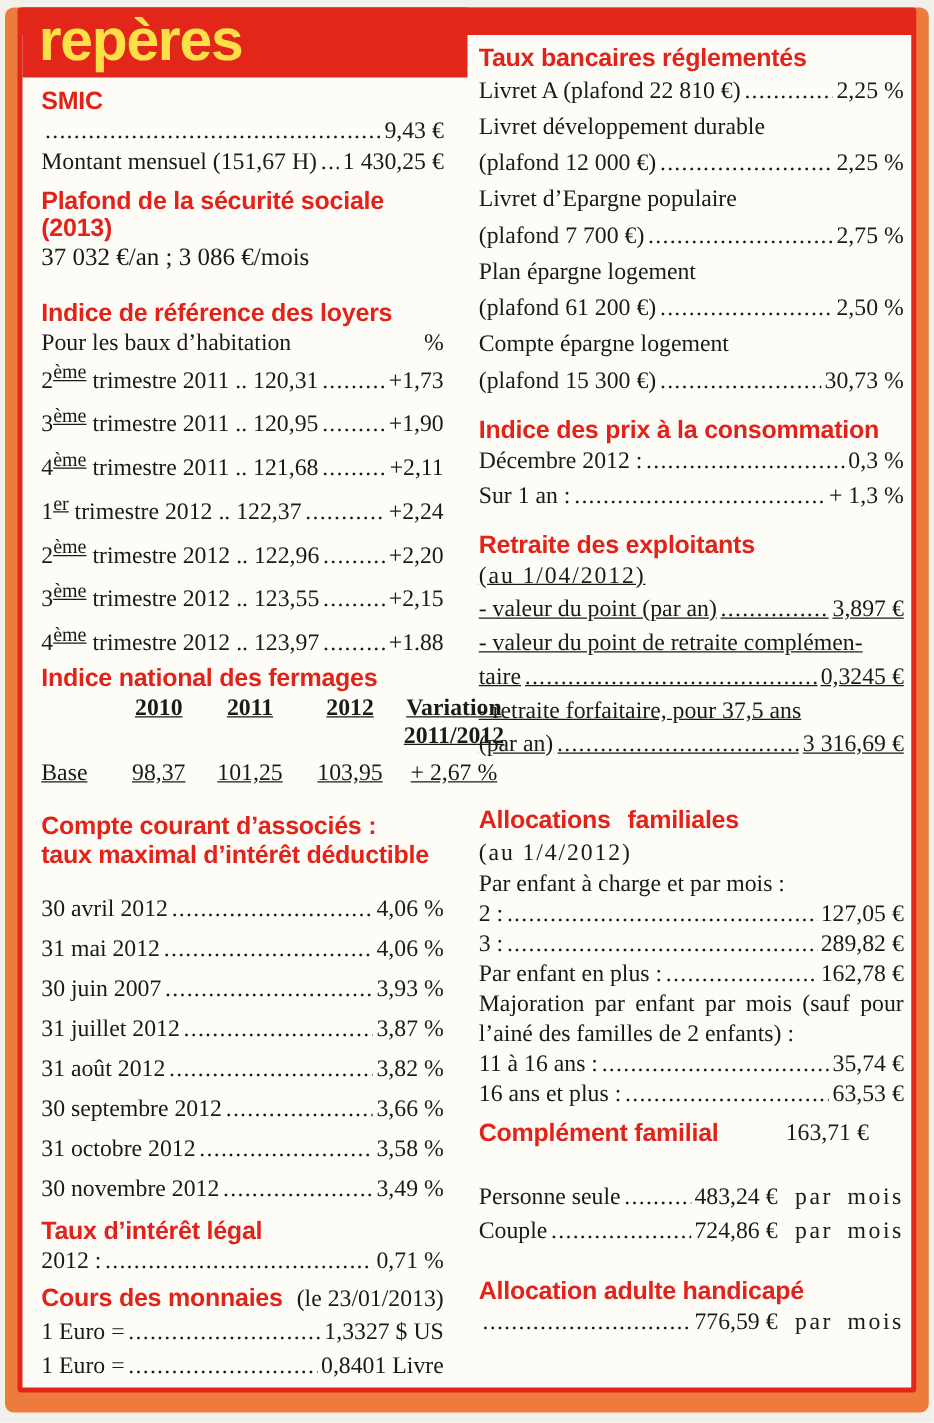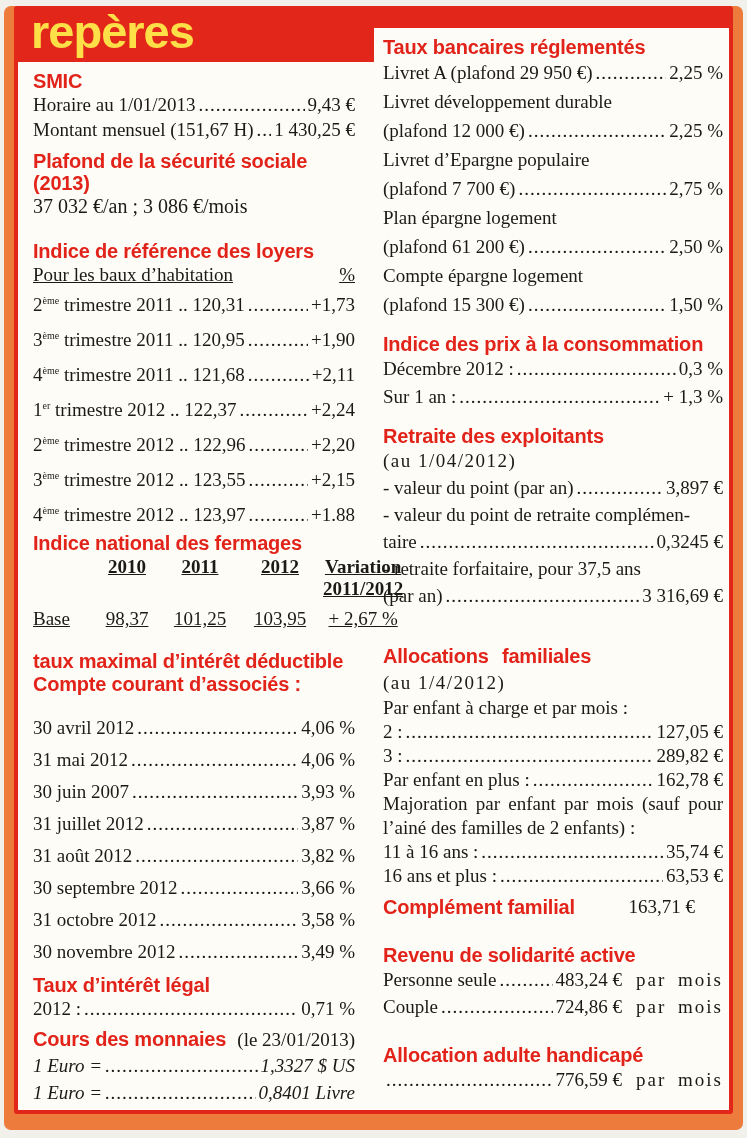--- a/index.html
+++ b/index.html
@@ -18,53 +18,53 @@
   }
   .col{position:absolute;}
   .col-left{left:33px;top:70px;width:322px;}
   .col-right{left:383px;top:36px;width:340px;}
   .h{font-family:"Liberation Sans",sans-serif;font-weight:700;font-size:20px;line-height:22px;
      color:#e2231a;letter-spacing:-0.2px;}
   .h2l{line-height:23px;}
   .row{display:flex;align-items:baseline;font-size:19px;}
   .lbl,.val{white-space:nowrap;}
   .dots{flex:1 1 auto;overflow:hidden;white-space:nowrap;letter-spacing:1px;margin:0 3px;}
-  sup{font-size:10px;line-height:0;}
+  sup{font-size:16px;line-height:0;text-decoration:underline;}
   .p{font-size:19px;}
   .just{text-align:justify;}
   .spaced{letter-spacing:1.5px;}
   .ws{word-spacing:8px;}
   
   .smic-rows .row{line-height:25px;}
   .sec-plafond{margin-top:8px;}
   .sec-plafond .p{line-height:24px;font-size:20px;}
   .sec-loyers{margin-top:22px;}
-  .loyers-sub{line-height:25px;justify-content:space-between;text-decoration:underline;}
+  .loyers-sub{line-height:25px;justify-content:space-between;}
   .loyers-rows .row{line-height:35px;}
   .fermages-table{margin-top:2px;font-size:19px;}
   .ft-grid{display:grid;grid-template-columns:58px 64px 74px 78px 1fr;column-gap:4px;text-decoration:underline;}
   .ft-grid .hd{font-weight:700;line-height:22px;text-align:center;}
   .ft-grid .sub{grid-column:5;font-weight:700;line-height:22px;text-align:center;}
   .ft-grid .cell{line-height:26px;margin-top:6px;text-align:center;white-space:nowrap;}
   .ft-grid .first{text-align:left;}
   .sec-compte{margin-top:18px;}
   .compte-rows{margin-top:16px;}
   .compte-rows .row{line-height:32px;}
   .sec-legal{margin-top:6px;}
   .sec-legal .row{line-height:26px;}
   .sec-monnaies{margin-top:6px;}
   .monnaies-head{display:flex;align-items:baseline;justify-content:space-between;line-height:24px;}
   .monnaies-head .date{font-family:"Liberation Serif",serif;font-size:19px;color:#1c1a16;font-weight:400;}
-  .monnaies-rows .row{line-height:27px;font-style:italic;}
+  .monnaies-rows .row{line-height:27px;}
   
   .tb-lines .row,.tb-lines .p{line-height:29px;}
   .sec-prix{margin-top:14px;}
   .sec-prix .row{line-height:28px;}
   .sec-retraite{margin-top:14px;}
-  .sec-retraite .p,.sec-retraite .row{line-height:27px;}
+  .sec-retraite .p,.sec-retraite .row{line-height:27px;text-decoration:underline;}
   .sec-allocfam{margin-top:36px;}
   .sec-allocfam .date{line-height:28px;margin-top:4px;}
   .sec-allocfam .p,.sec-allocfam .row{line-height:24px;}
   .sec-allocfam .intro{line-height:25px;}
   .sec-complement{margin-top:8px;display:flex;align-items:flex-end;justify-content:space-between;}
   .sec-complement .val{font-size:19px;padding-right:28px;}
   .sec-rsa{margin-top:26px;}
   .sec-rsa .row{line-height:27px;}
   .suffix{margin-left:14px;letter-spacing:2px;word-spacing:5px;white-space:nowrap;width:88px;}
   .sec-aah{margin-top:24px;}
@@ -82,21 +82,20 @@
 <div class="title-block">
   <span class="t">repères</span>
 </div>
 
 <div class="col col-left">
 
   <div>
     <div class="h">SMIC</div>
     <div class="smic-rows">
       <div class="row">
-        <span class="lbl">Horaire au 1/01/2013</span>
         <span class="dots">................................................................................................................................................................</span>
         <span class="val">9,43 €</span>
       </div>
       <div class="row">
         <span class="lbl">Montant mensuel (151,67 H)</span>
         <span class="dots">................................................................................................................................................................</span>
         <span class="val">1 430,25 €</span>
       </div>
     </div>
   </div>
@@ -165,22 +164,22 @@
         <span class="cell">98,37</span>
         <span class="cell">101,25</span>
         <span class="cell">103,95</span>
         <span class="cell">+ 2,67 %</span>
       </div>
     </div>
   </div>
 
   <div class="sec-compte">
     <div class="h h2l">
+      <div>Compte courant d’associés :</div>
       <div>taux maximal d’intérêt déductible</div>
-      <div>Compte courant d’associés :</div>
     </div>
     <div class="compte-rows">
       <div class="row">
         <span class="lbl">30 avril 2012</span>
         <span class="dots">................................................................................................................................................................</span>
         <span class="val">4,06 %</span>
       </div>
       <div class="row">
         <span class="lbl">31 mai 2012</span>
         <span class="dots">................................................................................................................................................................</span>
@@ -247,21 +246,21 @@
     </div>
   </div>
 </div>
 
 <div class="col col-right">
 
   <div>
     <div class="h">Taux bancaires réglementés</div>
     <div class="tb-lines">
       <div class="row">
-        <span class="lbl">Livret A (plafond 29 950 €)</span>
+        <span class="lbl">Livret A (plafond 22 810 €)</span>
         <span class="dots">................................................................................................................................................................</span>
         <span class="val">2,25 %</span>
       </div>
       <div class="p">Livret développement durable</div>
       <div class="row">
         <span class="lbl">(plafond 12 000 €)</span>
         <span class="dots">................................................................................................................................................................</span>
         <span class="val">2,25 %</span>
       </div>
       <div class="p">Livret d’Epargne populaire</div>
@@ -273,21 +272,21 @@
       <div class="p">Plan épargne logement</div>
       <div class="row">
         <span class="lbl">(plafond 61 200 €)</span>
         <span class="dots">................................................................................................................................................................</span>
         <span class="val">2,50 %</span>
       </div>
       <div class="p">Compte épargne logement</div>
       <div class="row">
         <span class="lbl">(plafond 15 300 €)</span>
         <span class="dots">................................................................................................................................................................</span>
-        <span class="val">1,50 %</span>
+        <span class="val">30,73 %</span>
       </div>
     </div>
   </div>
 
   <div class="sec-prix">
     <div class="h">Indice des prix à la consommation</div>
     <div class="row">
       <span class="lbl">Décembre 2012  :</span>
       <span class="dots">................................................................................................................................................................</span>
       <span class="val">0,3 %</span>
@@ -352,21 +351,20 @@
       <span class="val">63,53 €</span>
     </div>
   </div>
 
   <div class="sec-complement">
     <span class="h">Complément familial</span>
     <span class="val">163,71 €</span>
   </div>
 
   <div class="sec-rsa">
-    <div class="h">Revenu de solidarité active</div>
     <div class="row">
       <span class="lbl">Personne seule</span>
       <span class="dots">................................................................................................................................................................</span>
       <span class="val">483,24 €</span>
       <span class="suffix">par mois</span>
     </div>
     <div class="row">
       <span class="lbl">Couple</span>
       <span class="dots">................................................................................................................................................................</span>
       <span class="val">724,86 €</span>

